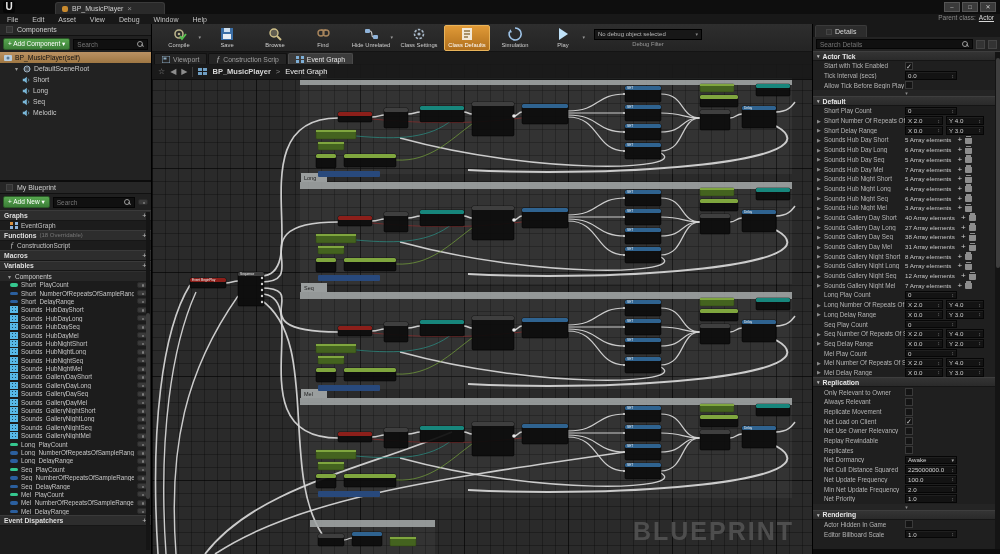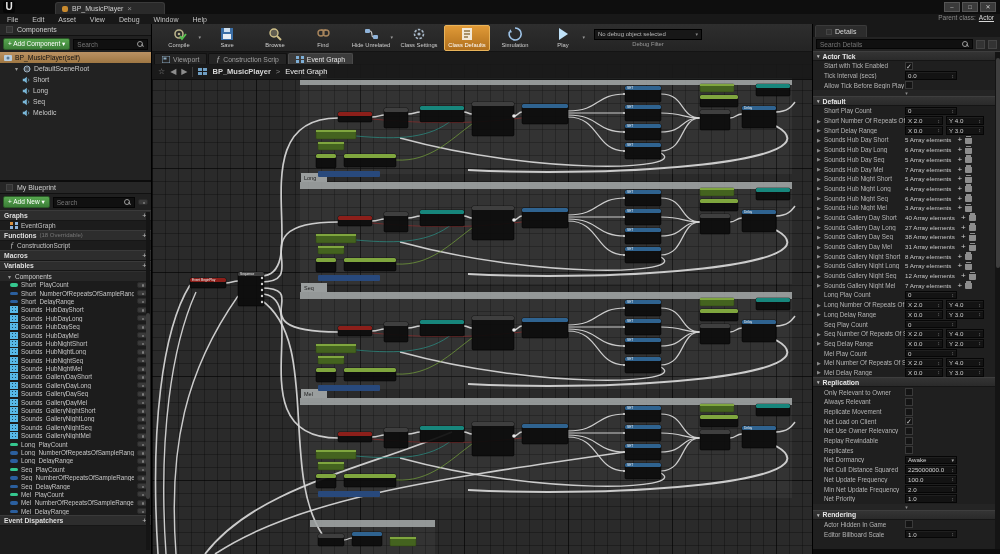--- a/index.html
+++ b/index.html
@@ -903,20 +903,21 @@
             <rect x="310" y="520" width="125" height="34" fill="rgba(255,255,255,0.045)"></rect>
             <rect x="310" y="520" width="125" height="7" fill="#a2a6a6" opacity=".88"></rect>
             <rect x="318" y="534" width="26" height="12" rx="1.5" fill="rgba(12,12,12,0.92)" stroke="#000" stroke-width=".5"></rect>
             <rect x="318" y="534" width="26" height="4" rx="1.5" fill="#3f3f3f"></rect>
             <rect x="352" y="532" width="30" height="14" rx="1.5" fill="rgba(12,12,12,0.92)" stroke="#000" stroke-width=".5"></rect>
             <rect x="352" y="532" width="30" height="4" rx="1.5" fill="#2f6390"></rect>
             <rect x="390" y="537" width="26" height="9" rx="1" fill="#44631f" stroke="#2c4213" stroke-width=".5"></rect>
             <rect x="390" y="537" width="26" height="2" fill="#7fa63e"></rect>
             <path d="M344 540 C348 540 348 538 352 538" fill="none" stroke="#d9d9d9" stroke-width="1.2" opacity="0.92"></path>
           </svg>
+        <div class="watermark">BLUEPRINT</div>
       </div>
     </div>
 
     <div class="right-col">
       <div class="det-tabbar">
         <div class="det-tab">
           <span class="sq-ico" style="width:6px;height:6px;"></span>
           <span>Details</span>
         </div>
       </div>

